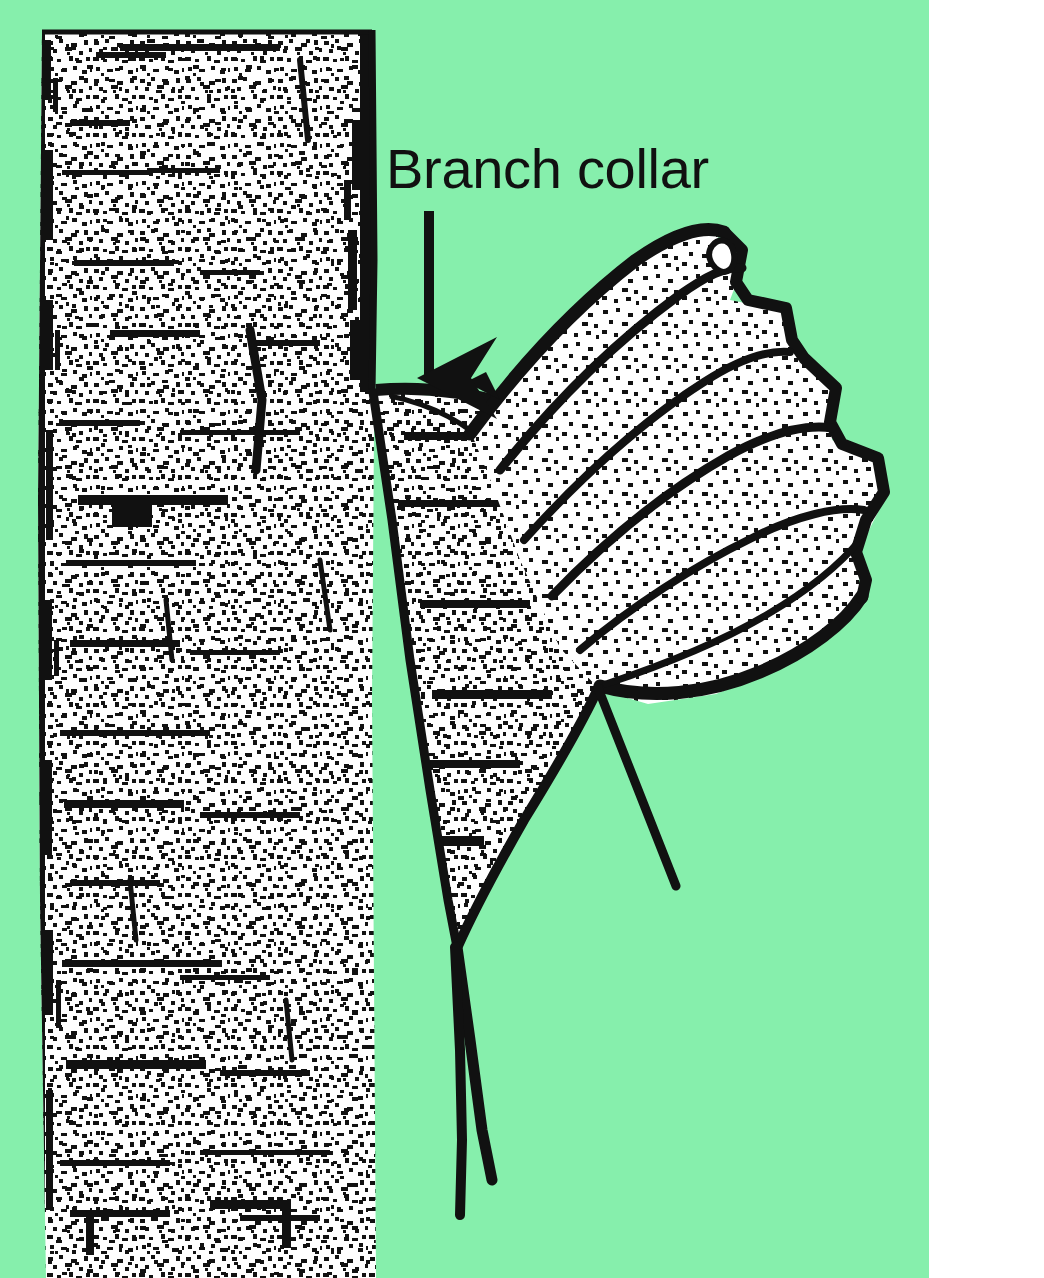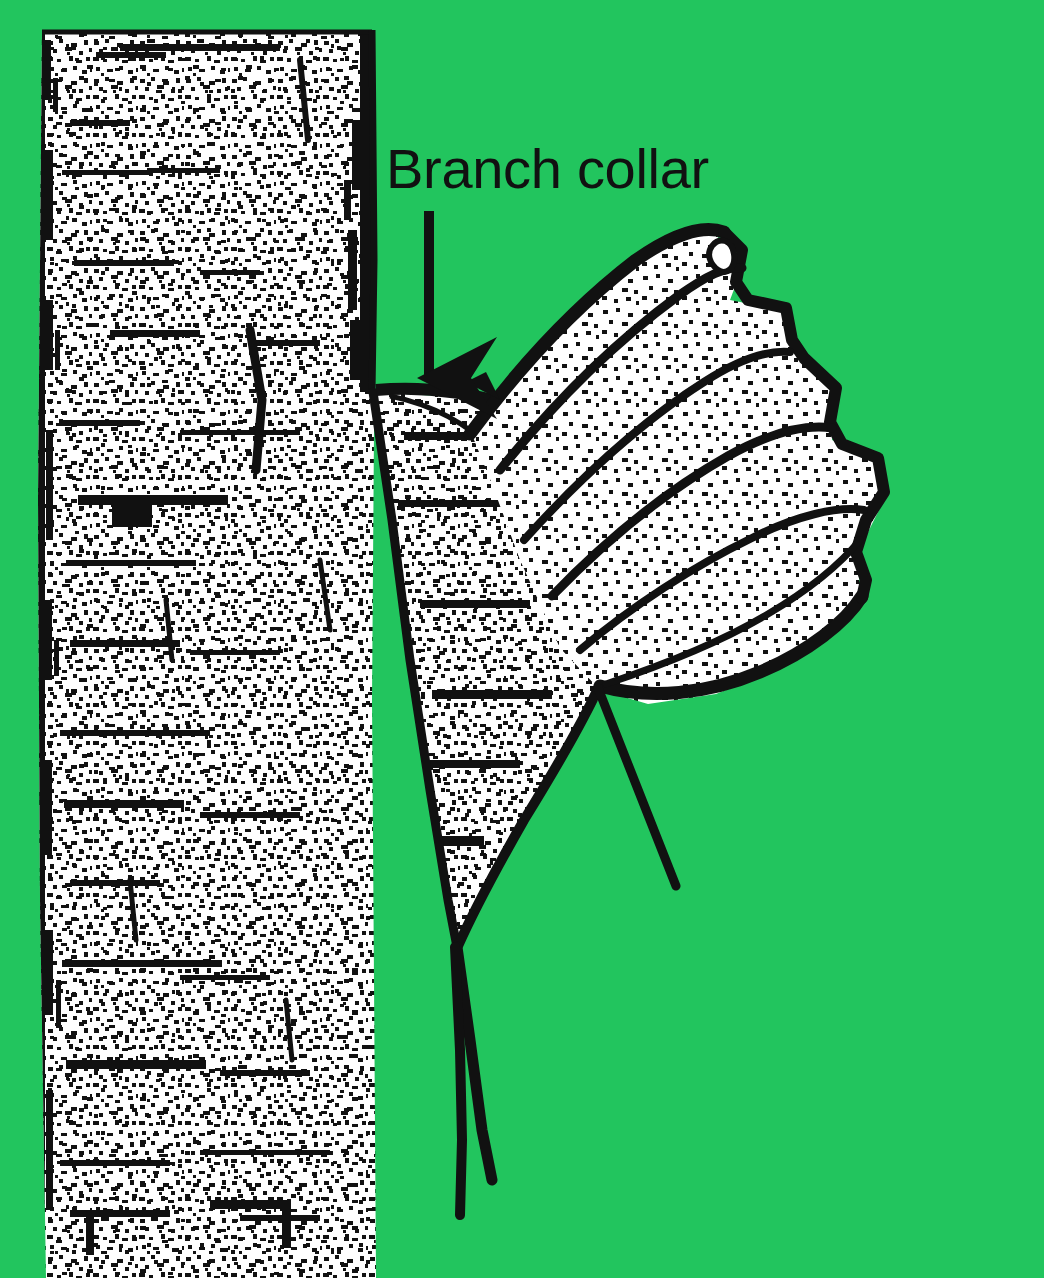--- a/index.html
+++ b/index.html
@@ -6,23 +6,23 @@
   html, body {
     margin: 0;
     padding: 0;
     background: #ffffff;
   }
   body {
     font-family: "Liberation Sans", sans-serif;
   }
   #stage {
     position: relative;
-    width: 1044px;
+    width: 929px;
     height: 1278px;
-    background: #22c55e;
+    background: #86efac;
     overflow: hidden;
   }
   #figure {
     position: absolute;
     left: 0;
     top: 0;
     width: 1044px;
     height: 1278px;
   }
   .label {

